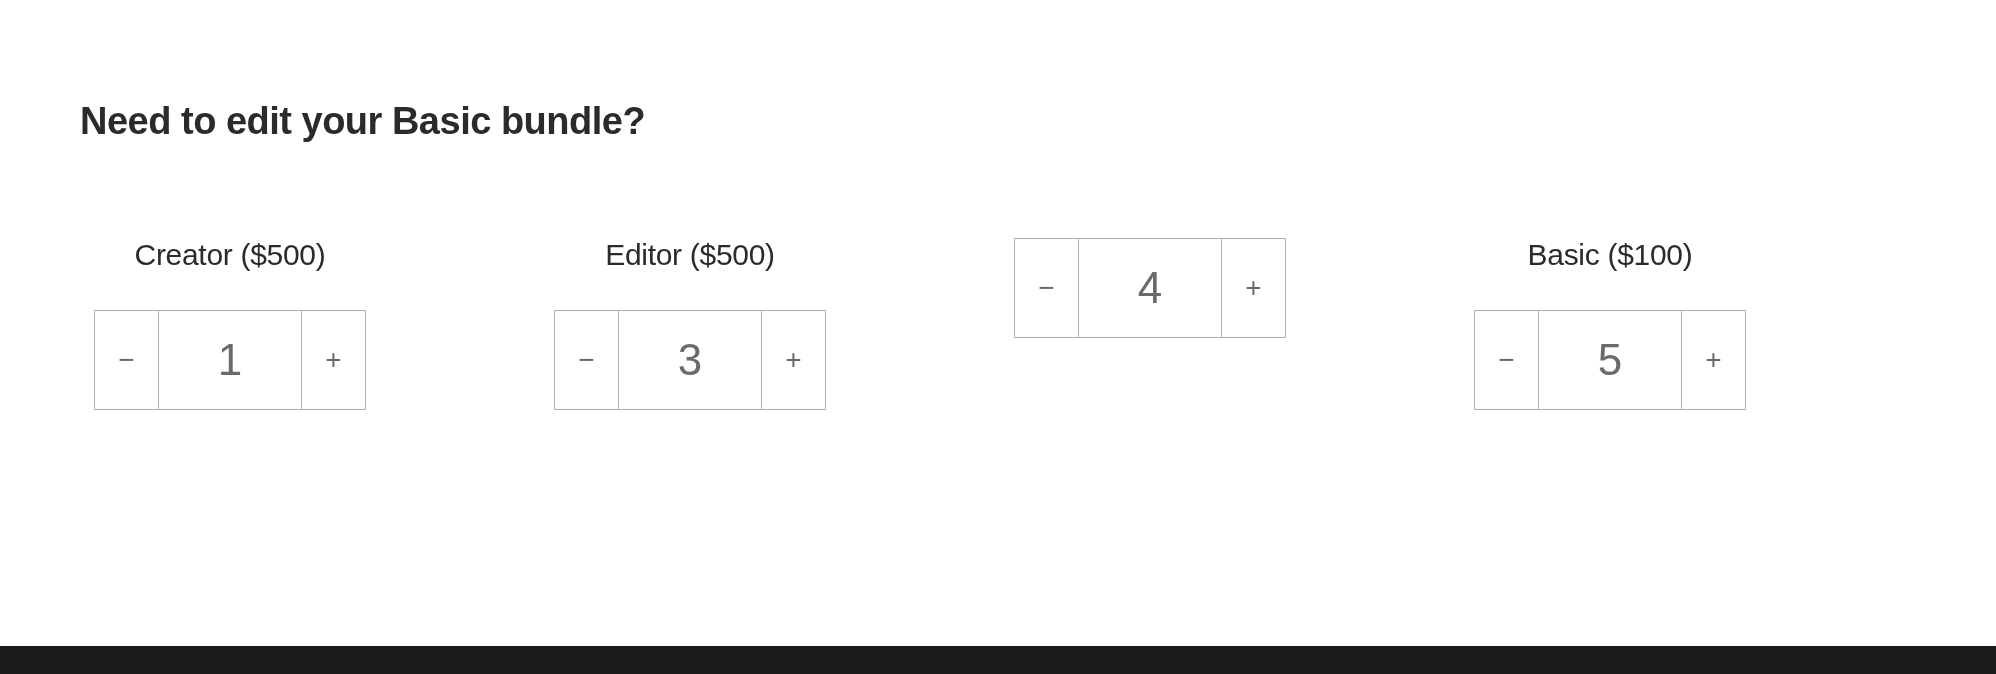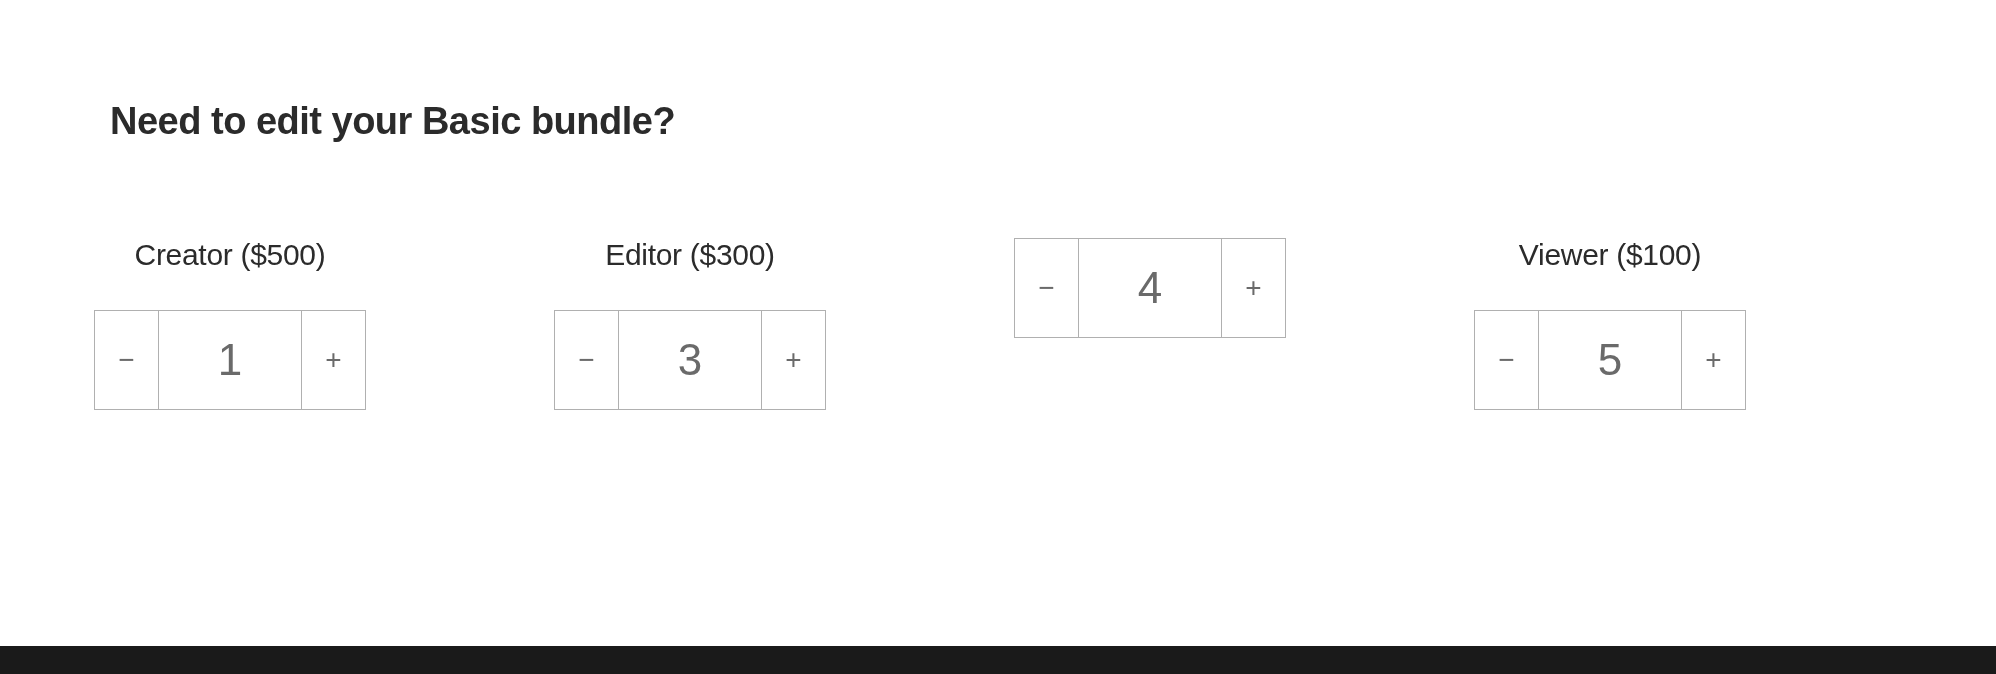--- a/index.html
+++ b/index.html
@@ -11,21 +11,21 @@
     body {
       font-family: -apple-system, BlinkMacSystemFont, "Segoe UI", Helvetica, Arial, sans-serif;
       background: #ffffff;
       width: 1996px;
       height: 674px;
       position: relative;
     }
     
     .page-title {
       position: absolute;
-      left: 110px;
+      left: 80px;
       top: 100px;
       font-size: 38px;
       font-weight: 600;
       color: #2b2b2b;
       letter-spacing: -0.5px;
     }
     
     .steppers-row {
       position: absolute;
       left: 94px;
@@ -112,38 +112,38 @@
   <div class="stepper-group">
     <div class="stepper-label">Creator ($500)</div>
     <div class="stepper">
       <button class="stepper-btn stepper-btn-minus">−</button>
       <div class="stepper-value">1</div>
       <button class="stepper-btn stepper-btn-plus">+</button>
     </div>
   </div>
 
   <div class="stepper-group">
-    <div class="stepper-label">Editor ($300)</div>
+    <div class="stepper-label">Editor ($500)</div>
     <div class="stepper">
       <button class="stepper-btn stepper-btn-minus">−</button>
       <div class="stepper-value">3</div>
       <button class="stepper-btn stepper-btn-plus">+</button>
     </div>
   </div>
 
   <div class="stepper-group">
     <div class="stepper">
       <button class="stepper-btn stepper-btn-minus">−</button>
       <div class="stepper-value">4</div>
       <button class="stepper-btn stepper-btn-plus">+</button>
     </div>
   </div>
 
   <div class="stepper-group">
-    <div class="stepper-label">Viewer ($100)</div>
+    <div class="stepper-label">Basic ($100)</div>
     <div class="stepper">
       <button class="stepper-btn stepper-btn-minus">−</button>
       <div class="stepper-value">5</div>
       <button class="stepper-btn stepper-btn-plus">+</button>
     </div>
   </div>
 
 </div>
 
 <div class="dark-footer"></div>

